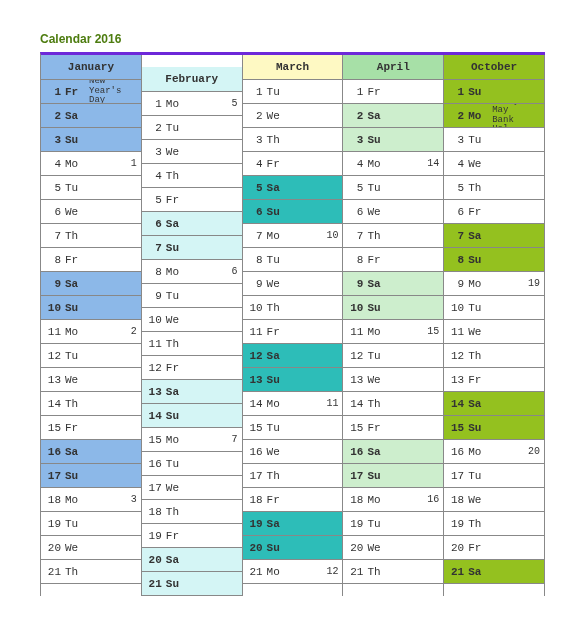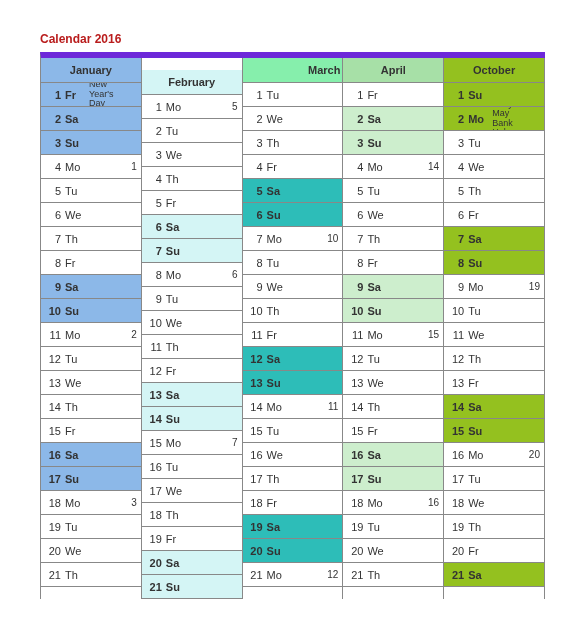--- a/index.html
+++ b/index.html
@@ -9,26 +9,27 @@
     font-family: Arial, Helvetica, sans-serif;
     font-size: 11px;
     color: #333;
     width: 585px;
     box-sizing: border-box;
   }
   .title {
     font-weight: bold;
     font-size: 12px;
     margin-bottom: 6px;
-    color: #b91c1c;
+    color: #4d7c0f;
   }
   .cal {
     display: flex;
-    border-top: 6px solid #6d28d9;
+    border-top: 3px solid #6d28d9;
     border-left: 1px solid #888;
+    font-family: Liberation Mono, monospace;
   }
   .month {
     flex: 1 1 0;
     min-width: 0;
     border-right: 1px solid #888;
   }
   .mhead {
     text-align: center;
     font-weight: bold;
     padding: 6px 2px;
@@ -68,21 +69,21 @@
     font-size: 10px;
     text-align: right;
     flex-shrink: 0;
     min-width: 14px;
     margin-left: 2px;
   }
   .bold .dn, .bold .dw { font-weight: bold; }
   
   .m0 .mhead { background: #8cb8e8; }
   .m1 .mhead { background: #d4f5f5; margin-top: 12px; }
-  .m2 .mhead { background: #86efac; text-align: right; }
+  .m2 .mhead { background: #fef9c3; }
   .m3 .mhead { background: #a7e0a7; }
   .m4 .mhead { background: #94c11f; }
   .hl.m0c { background: #8cb8e8; }
   .hl.m1c { background: #d4f5f5; }
   .hl.m2c { background: #2dbdb8; }
   .hl.m3c { background: #cdeecd; }
   .hl.m4c { background: #94c11f; }
 </style>
 </head>
 <body>

